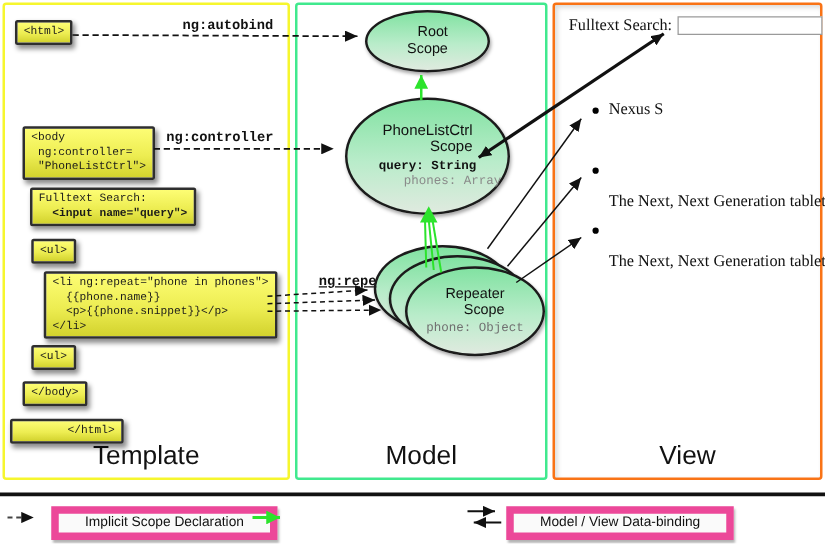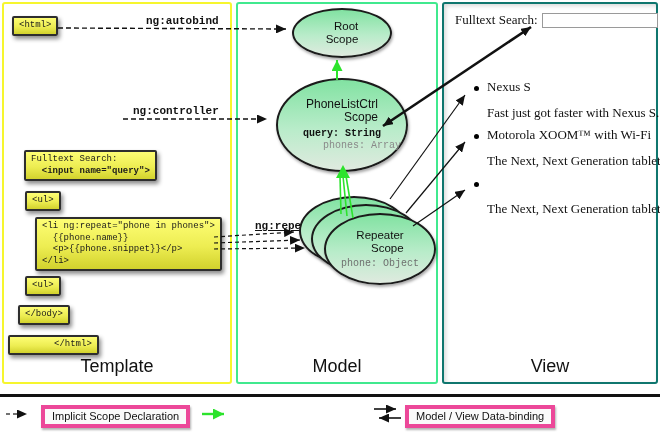--- a/index.html
+++ b/index.html
@@ -2,23 +2,23 @@
 <html><head>
 <meta charset="utf-8">
 <style>
   html,body{margin:0;padding:0;background:#fff;}
   .stage{position:relative;width:660px;height:435px;background:#fff;overflow:hidden;
          font-family:"Liberation Sans",sans-serif;}
   
   .col{position:absolute;top:2px;height:378px;border-radius:3px;background:#fff;}
   .col-template{left:2px;width:226px;border:2px solid #f6f62e;}
   .col-model{left:236px;width:198px;border:2px solid #40e98e;}
-  .col-view{left:442px;width:212px;border:2px solid #0f766e;box-shadow:inset 2px 2px 4px rgba(0,0,0,0.15);text-decoration:underline;}
+  .col-view{left:442px;width:212px;border:2px solid #f97316;box-shadow:inset 2px 2px 4px rgba(0,0,0,0.15);text-decoration:underline;}
   .col-title{position:absolute;bottom:5px;left:0;right:0;text-align:center;
-             font-size:18px;color:#111;}
+             font-size:21px;color:#111;}
   
   .code-box{position:absolute;white-space:pre;
             font-family:"Liberation Mono","DejaVu Sans Mono",monospace;
             font-size:9px;line-height:11.5px;color:#1a1a1a;
             background:linear-gradient(180deg,#fdfd74 0%,#eded52 55%,#d2d22d 100%);
             border:2px solid #2e2e2e;border-radius:2px;
             box-shadow:2px 3px 4px rgba(0,0,0,0.45);
             padding:2px 5px;}
   .code-bold{font-weight:bold;}
   
@@ -37,42 +37,45 @@
   .prop-gray2{color:#707070;}
   
   .view-search{position:absolute;left:455px;top:12px;font-family:"Liberation Serif",serif;
                font-size:13px;color:#111;display:flex;align-items:center;}
   .view-search input{width:110px;height:13px;margin-left:4px;border:1px solid #9a9a9a;
                      font-size:11px;padding:0 2px;}
   .v-bullet{position:absolute;width:5px;height:5px;border-radius:50%;background:#000;}
   .v-title,.v-desc{position:absolute;font-family:"Liberation Serif",serif;font-size:13px;
                    color:#111;white-space:nowrap;}
   
-  .legend-box{position:absolute;top:405px;border:4px solid #ec4899;background:#fafafa;
+  .legend-box{position:absolute;top:405px;border:6px solid #ec4899;background:#fafafa;
               box-shadow:1px 2px 2px rgba(0,0,0,0.3);font-size:11px;color:#111;
-              padding:1px 7px 2px;white-space:nowrap;}
+              padding:1px 21px 2px;white-space:nowrap;}
   .sep-line{position:absolute;left:0;top:394px;width:660px;height:3px;background:#111;}
   svg.overlay{position:absolute;left:0;top:0;pointer-events:none;}
 </style>
 </head>
 <body>
 
 <div class="stage">
 
   <div class="col col-template">
     <div class="col-title">Template</div>
   </div>
   <div class="col col-model">
     <div class="col-title">Model</div>
   </div>
   <div class="col col-view">
     <div class="col-title">View</div>
   </div>
 
   <div class="code-box" style="left:12px;top:16px;">&lt;html&gt;</div>
+  <div class="code-box" style="left:18px;top:101px;">&lt;body
+ ng:controller=
+ "PhoneListCtrl"&gt;</div>
   <div class="code-box" style="left:24px;top:150px;"><span>Fulltext Search:</span><br><span class="code-bold">  &lt;input name="query"&gt;</span></div>
   <div class="code-box" style="left:25px;top:191px;">&lt;ul&gt;</div>
   <div class="code-box" style="left:35px;top:217px;">&lt;li ng:repeat="phone in phones"&gt;
   {{phone.name}}
   &lt;p&gt;{{phone.snippet}}&lt;/p&gt;
 &lt;/li&gt;</div>
   <div class="code-box" style="left:25px;top:276px;">&lt;ul&gt;</div>
   <div class="code-box" style="left:18px;top:305px;">&lt;/body&gt;</div>
   <div class="code-box" style="left:8px;top:335px;padding-left:44px;">&lt;/html&gt;</div>
 
@@ -102,24 +105,22 @@
     <div class="scope-prop prop-gray2">phone: Object</div>
   </div>
 
   <div class="view-search">
     <span>Fulltext Search:</span>
     <input type="text" value="" style="">
   </div>
 
   <div class="v-bullet" style="left:474px;top:86px;"></div>
   <div class="v-title" style="left:487px;top:79px;">Nexus S</div>
-  <div class="v-desc" style="left:487px;top:105px;">Fast just got faster with Nexus S.</div>
 
   <div class="v-bullet" style="left:474px;top:134px;"></div>
-  <div class="v-title" style="left:487px;top:127px;">Motorola XOOM™ with Wi-Fi</div>
   <div class="v-desc" style="left:487px;top:153px;">The Next, Next Generation tablet.</div>
 
   <div class="v-bullet" style="left:474px;top:182px;"></div>
   <div class="v-desc" style="left:487px;top:201px;">The Next, Next Generation tablet.</div>
 
   <div class="sep-line"></div>
   <div class="legend-box" style="left:41px;">Implicit Scope Declaration</div>
   <div class="legend-box" style="left:405px;">Model / View Data-binding</div>
 
   <svg class="overlay" width="660" height="435" viewBox="0 0 660 435">

